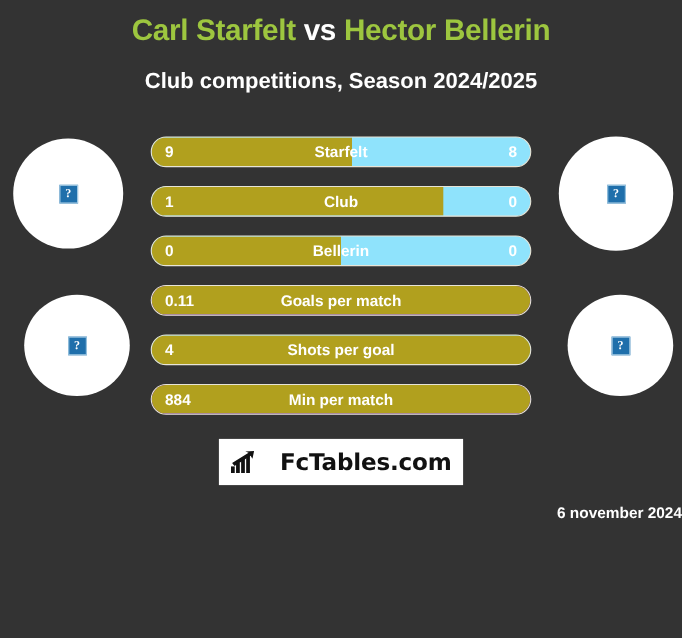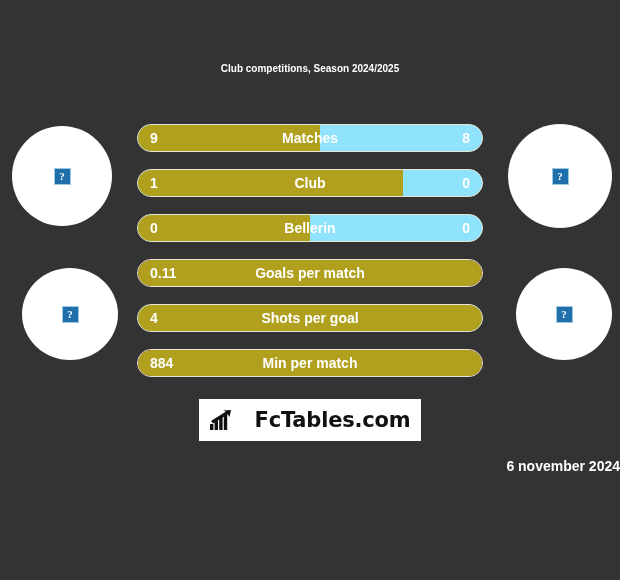--- a/index.html
+++ b/index.html
@@ -38,21 +38,21 @@
   }
   .title .vs {
     color: #ffffff;
   }
   .subtitle {
     position: absolute;
     left: 0;
     top: 63px;
     width: 620px;
     text-align: center;
-    font-size: 10px;
+    font-size: 20px;
     font-weight: bold;
     color: #ffffff;
   }
 
   
   .photo {
     position: absolute;
     background: #ffffff;
     border-radius: 50%;
     overflow: hidden;
@@ -160,20 +160,25 @@
     font-size: 14px;
     font-weight: bold;
     color: #ffffff;
   }
 </style>
 </head>
 <body>
 
 <div id="stage">
 
+  <div class="title">
+    <span>Carl Starfelt</span>
+    <span class="vs">vs</span>
+    <span>Hector Bellerin</span>
+  </div>
 
   <div class="subtitle">Club competitions, Season 2024/2025</div>
 
   <div class="photo home-top">
     <div class="placeholder">?</div>
   </div>
   <div class="photo home-bottom">
     <div class="placeholder">?</div>
   </div>
   <div class="photo away-top">
@@ -181,21 +186,21 @@
   </div>
   <div class="photo away-bottom">
     <div class="placeholder">?</div>
   </div>
 
   <div class="bars">
 
     <div class="bar-row" style="background: rgb(143, 227, 252);">
       <div class="bar-fill" style="width: 53%; background: rgb(177, 160, 30);"></div>
       <div class="bar-home-value">9</div>
-      <div class="bar-label">Matches</div>
+      <div class="bar-label">Starfelt</div>
       <div class="bar-away-value">8</div>
     </div>
 
     <div class="bar-row" style="background: rgb(143, 227, 252);">
       <div class="bar-fill" style="width: 77%; background: rgb(177, 160, 30);"></div>
       <div class="bar-home-value">1</div>
       <div class="bar-label">Club</div>
       <div class="bar-away-value">0</div>
     </div>
 

